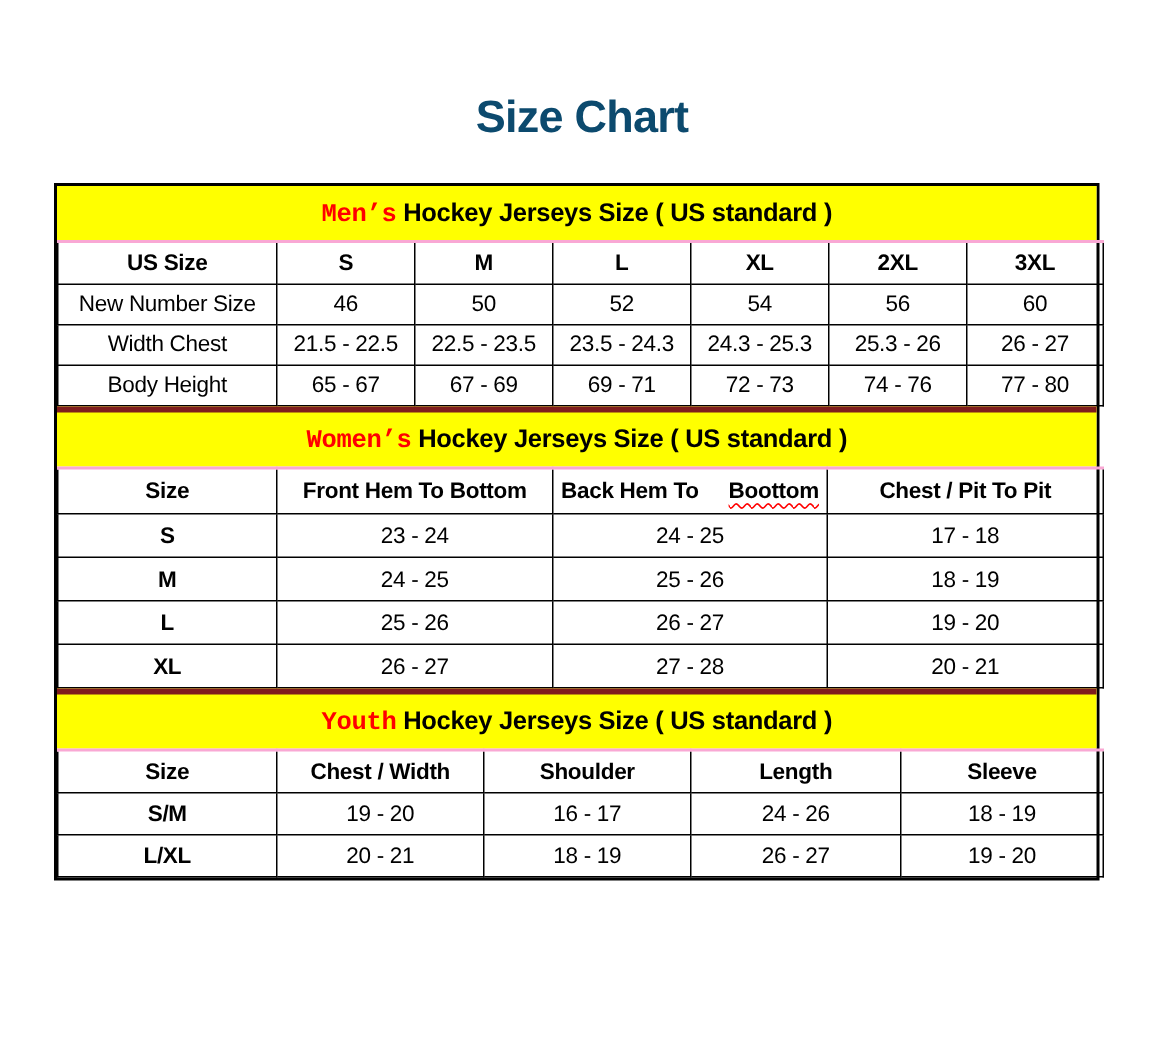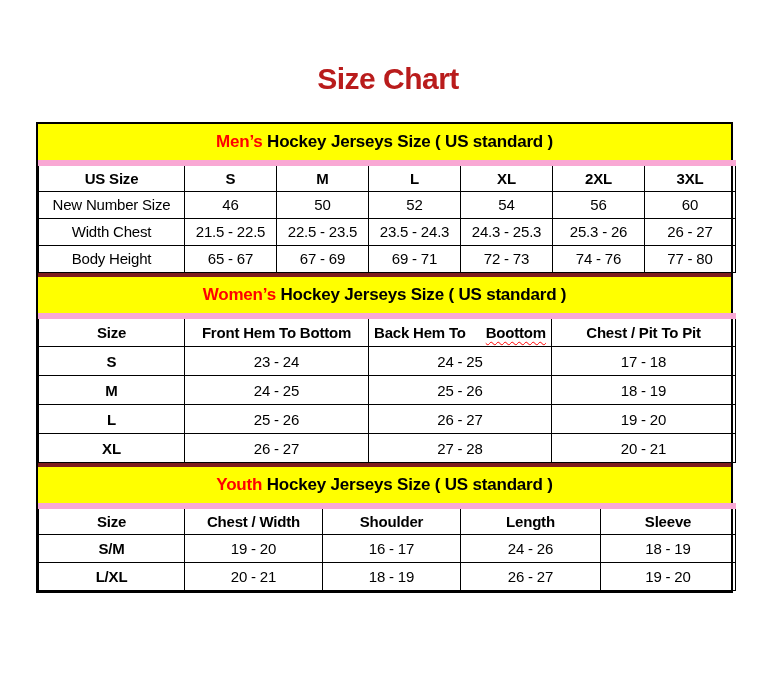--- a/index.html
+++ b/index.html
@@ -17,42 +17,42 @@
     height: 692px;
     box-sizing: border-box;
     padding-top: 60px;
   }
   h1.page-title {
     margin: 0 0 24px 0;
     text-align: center;
     font-size: 30px;
     font-weight: bold;
     letter-spacing: -0.5px;
-    color: #b91c1c;
+    color: #0c4a6e;
     line-height: 38px;
   }
   .chart-wrap {
     width: 697px;
     margin: 0 auto 0 36px;
     border: 2px solid #000000;
     box-sizing: border-box;
     background: #ffffff;
   }
   .band {
     background: #FFFF00;
     height: 36px;
     line-height: 36px;
     text-align: center;
     font-size: 17px;
     font-weight: bold;
     letter-spacing: -0.2px;
   }
-  .band + table { border-top: 6px solid #f9a8d4; }
+  .band + table { border-top: 2px solid #f9a8d4; }
   table + .band { border-top: 4px solid #7f1d1d; }
-  .accent { color: #FF0000; }
+  .accent { color: #FF0000; font-family: Liberation Mono, monospace; }
   table {
     width: 100%;
     border-collapse: collapse;
     table-layout: fixed;
   }
   th, td {
     border: 1px solid #000000;
     text-align: center;
     vertical-align: middle;
     padding: 0;

